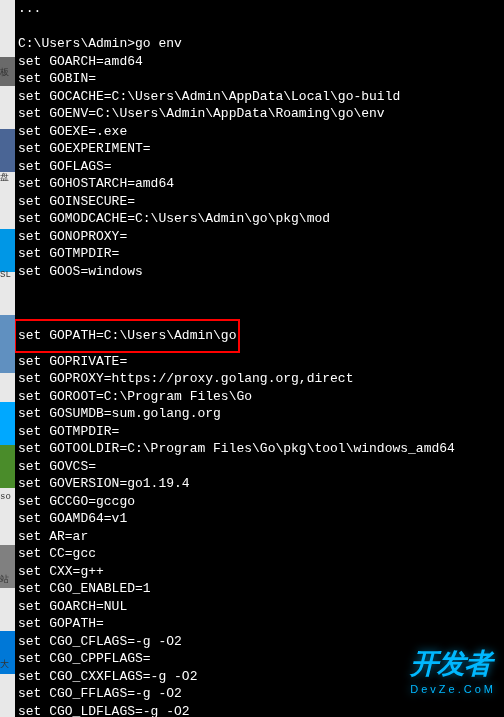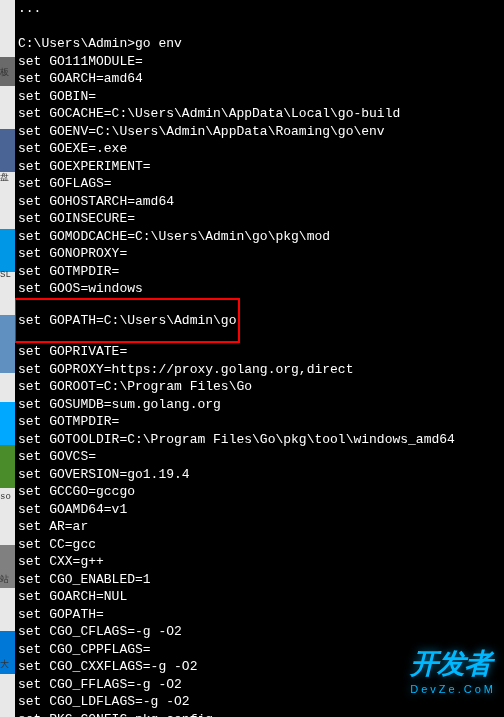--- a/index.html
+++ b/index.html
@@ -62,22 +62,23 @@
       white-space: nowrap;
       overflow: hidden;
     }
     .line {
       display: block;
       white-space: pre;
     }
     .highlight-box {
       border: 2px solid #ff0000;
       display: inline-block;
-      padding: 12px 2px;
+      padding: 6px 2px;
       margin-left: -4px;
+      margin-top: 39px;
     }
     .watermark {
       position: absolute;
       right: 8px;
       bottom: 22px;
       color: #00b8ff;
       font-size: 24px;
       font-weight: bold;
       font-family: Arial, sans-serif;
       font-style: italic;
@@ -108,21 +109,20 @@
   <span class="sidebar-label" style="top:270px">SL</span>
   <span class="sidebar-label" style="top:492px">so</span>
   <span class="sidebar-label" style="top:575px">站</span>
   <span class="sidebar-label" style="top:660px">大</span>
 </div>
 
 <div class="terminal">
   <span class="line">...</span>
   <span class="line"> </span>
   <span class="line"><span>C:\Users\Admin&gt;</span><span>go env</span></span>
-  <span class="line">set GO111MODULE=</span>
   <span class="line">set GOARCH=amd64</span>
   <span class="line">set GOBIN=</span>
   <span class="line">set GOCACHE=C:\Users\Admin\AppData\Local\go-build</span>
   <span class="line">set GOENV=C:\Users\Admin\AppData\Roaming\go\env</span>
   <span class="line">set GOEXE=.exe</span>
   <span class="line">set GOEXPERIMENT=</span>
   <span class="line">set GOFLAGS=</span>
   <span class="line">set GOHOSTARCH=amd64</span>
   <span class="line">set GOINSECURE=</span>
   <span class="line">set GOMODCACHE=C:\Users\Admin\go\pkg\mod</span>

